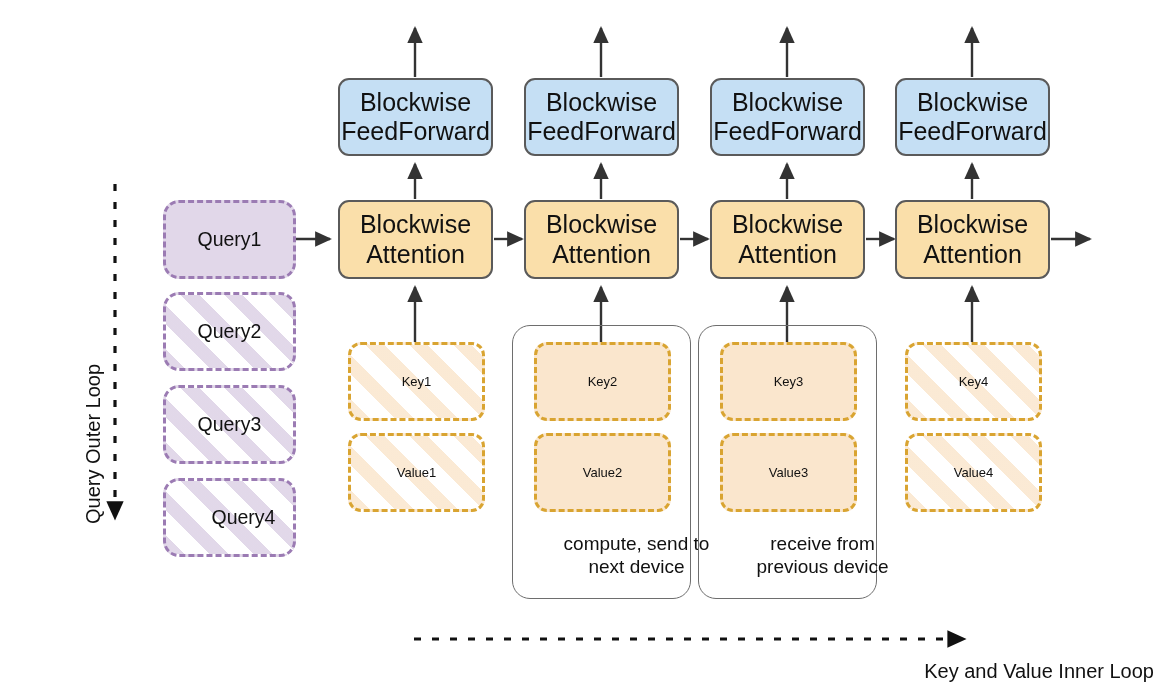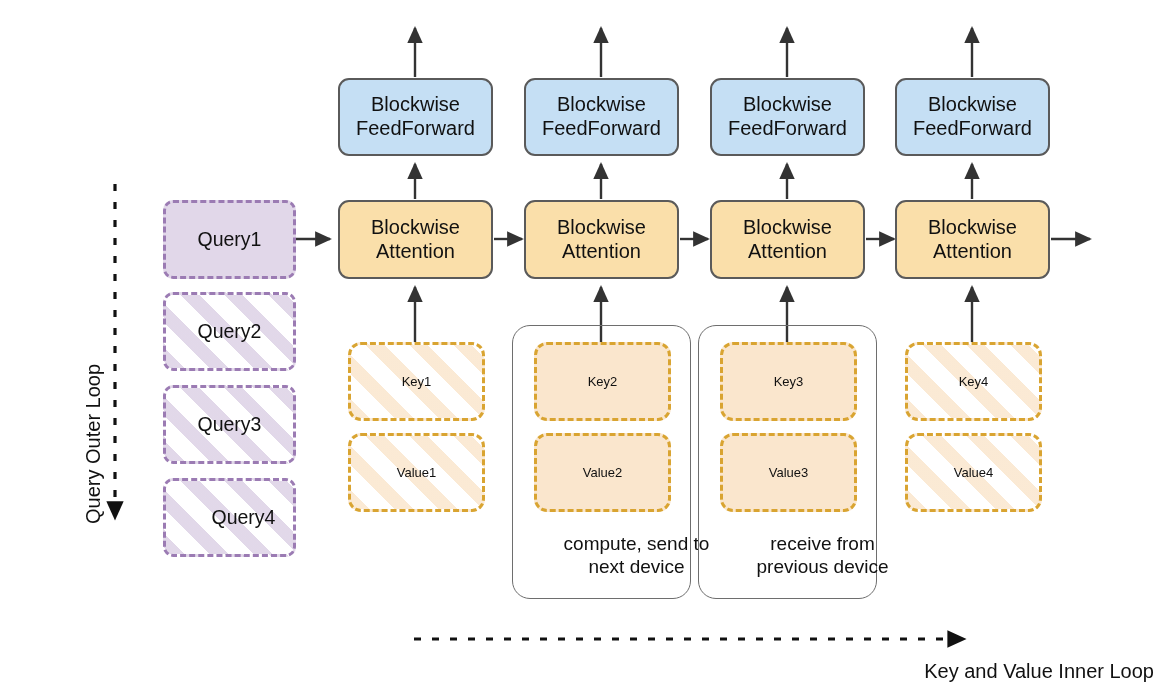--- a/index.html
+++ b/index.html
@@ -28,29 +28,29 @@
     justify-content: center;
     text-align: center;
     line-height: 1.18;
     color: #111111;
   }
 
   
   .block {
     border: 2.5px solid #5a5a5a;
     border-radius: 11px;
-    font-size: 20px;
+    font-size: 25px;
   }
   .block.ff   { background: #c5dff4; }
   .block.attn { background: #fadfaa; }
 
   
   .query {
     border: 3px dashed #9b7bb3;
-    border-radius: 10px;
+    border-radius: 16px;
     font-size: 19.5px;
   }
   .query.active { background: #e1d7e9; }
   .query.ghost {
     background:
       repeating-linear-gradient(
         45deg,
         rgba(224,214,232,0.95) 0px,
         rgba(224,214,232,0.95) 13px,
         rgba(255,255,255,1) 13px,

